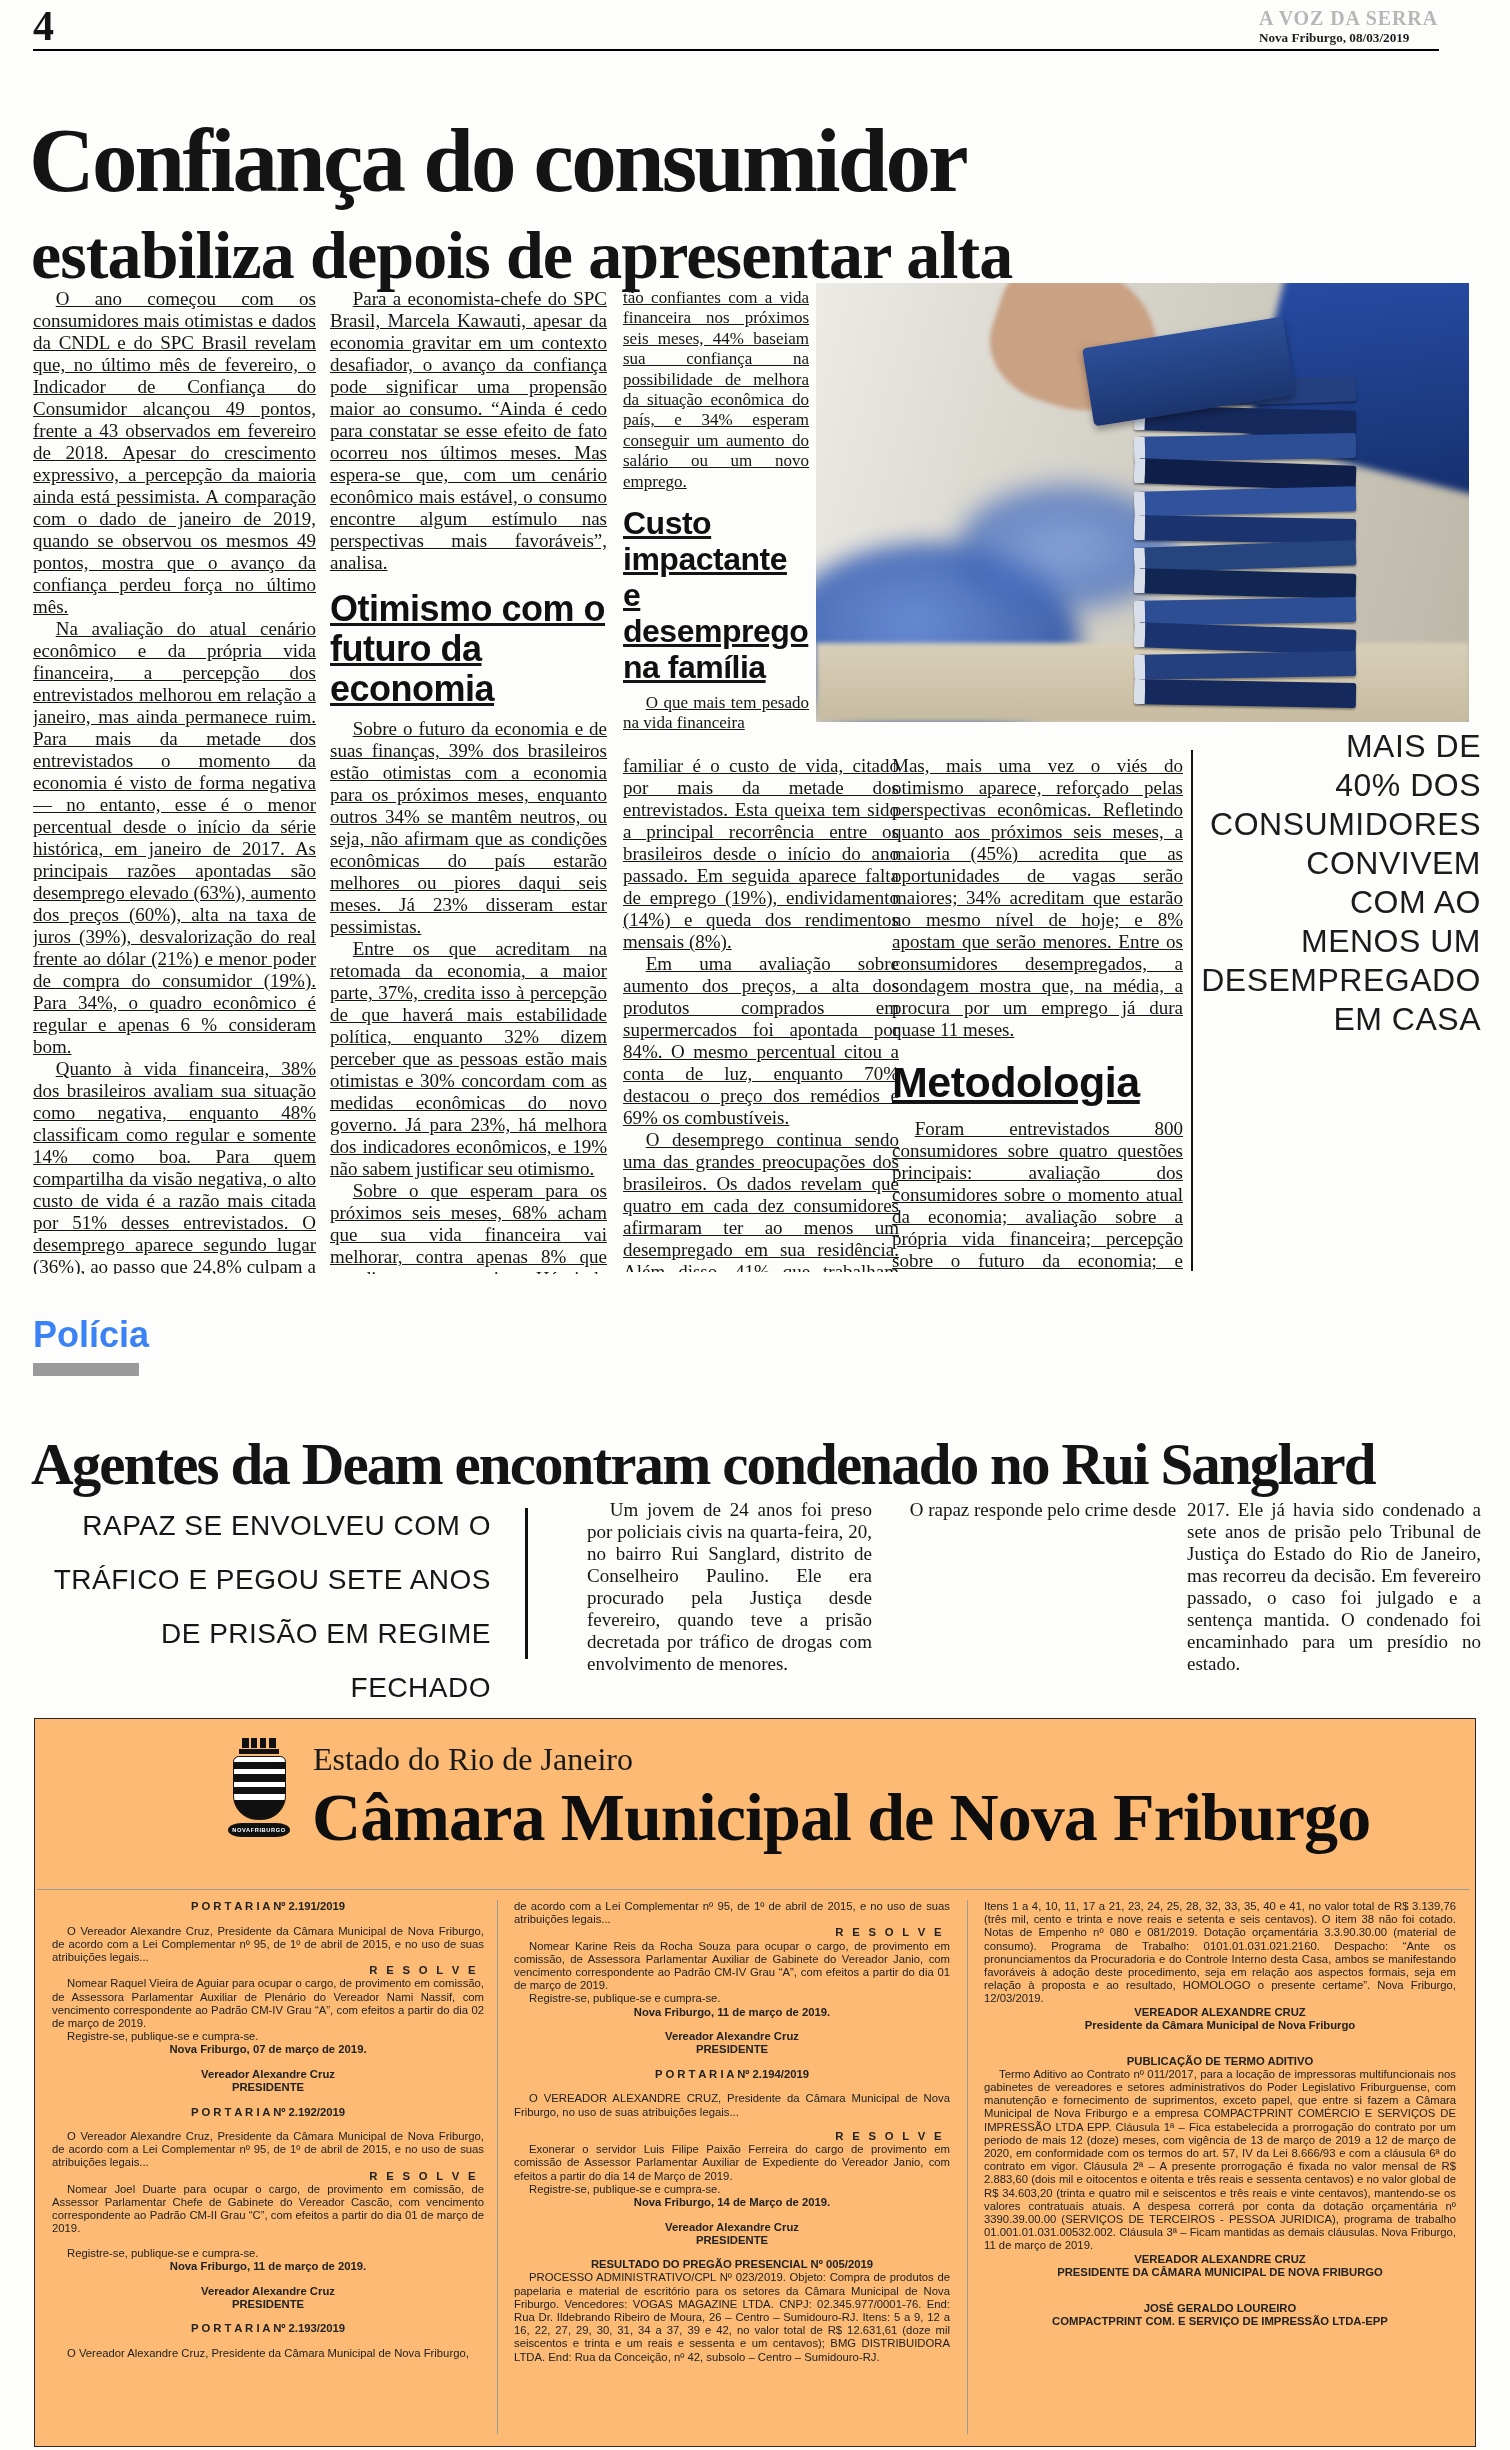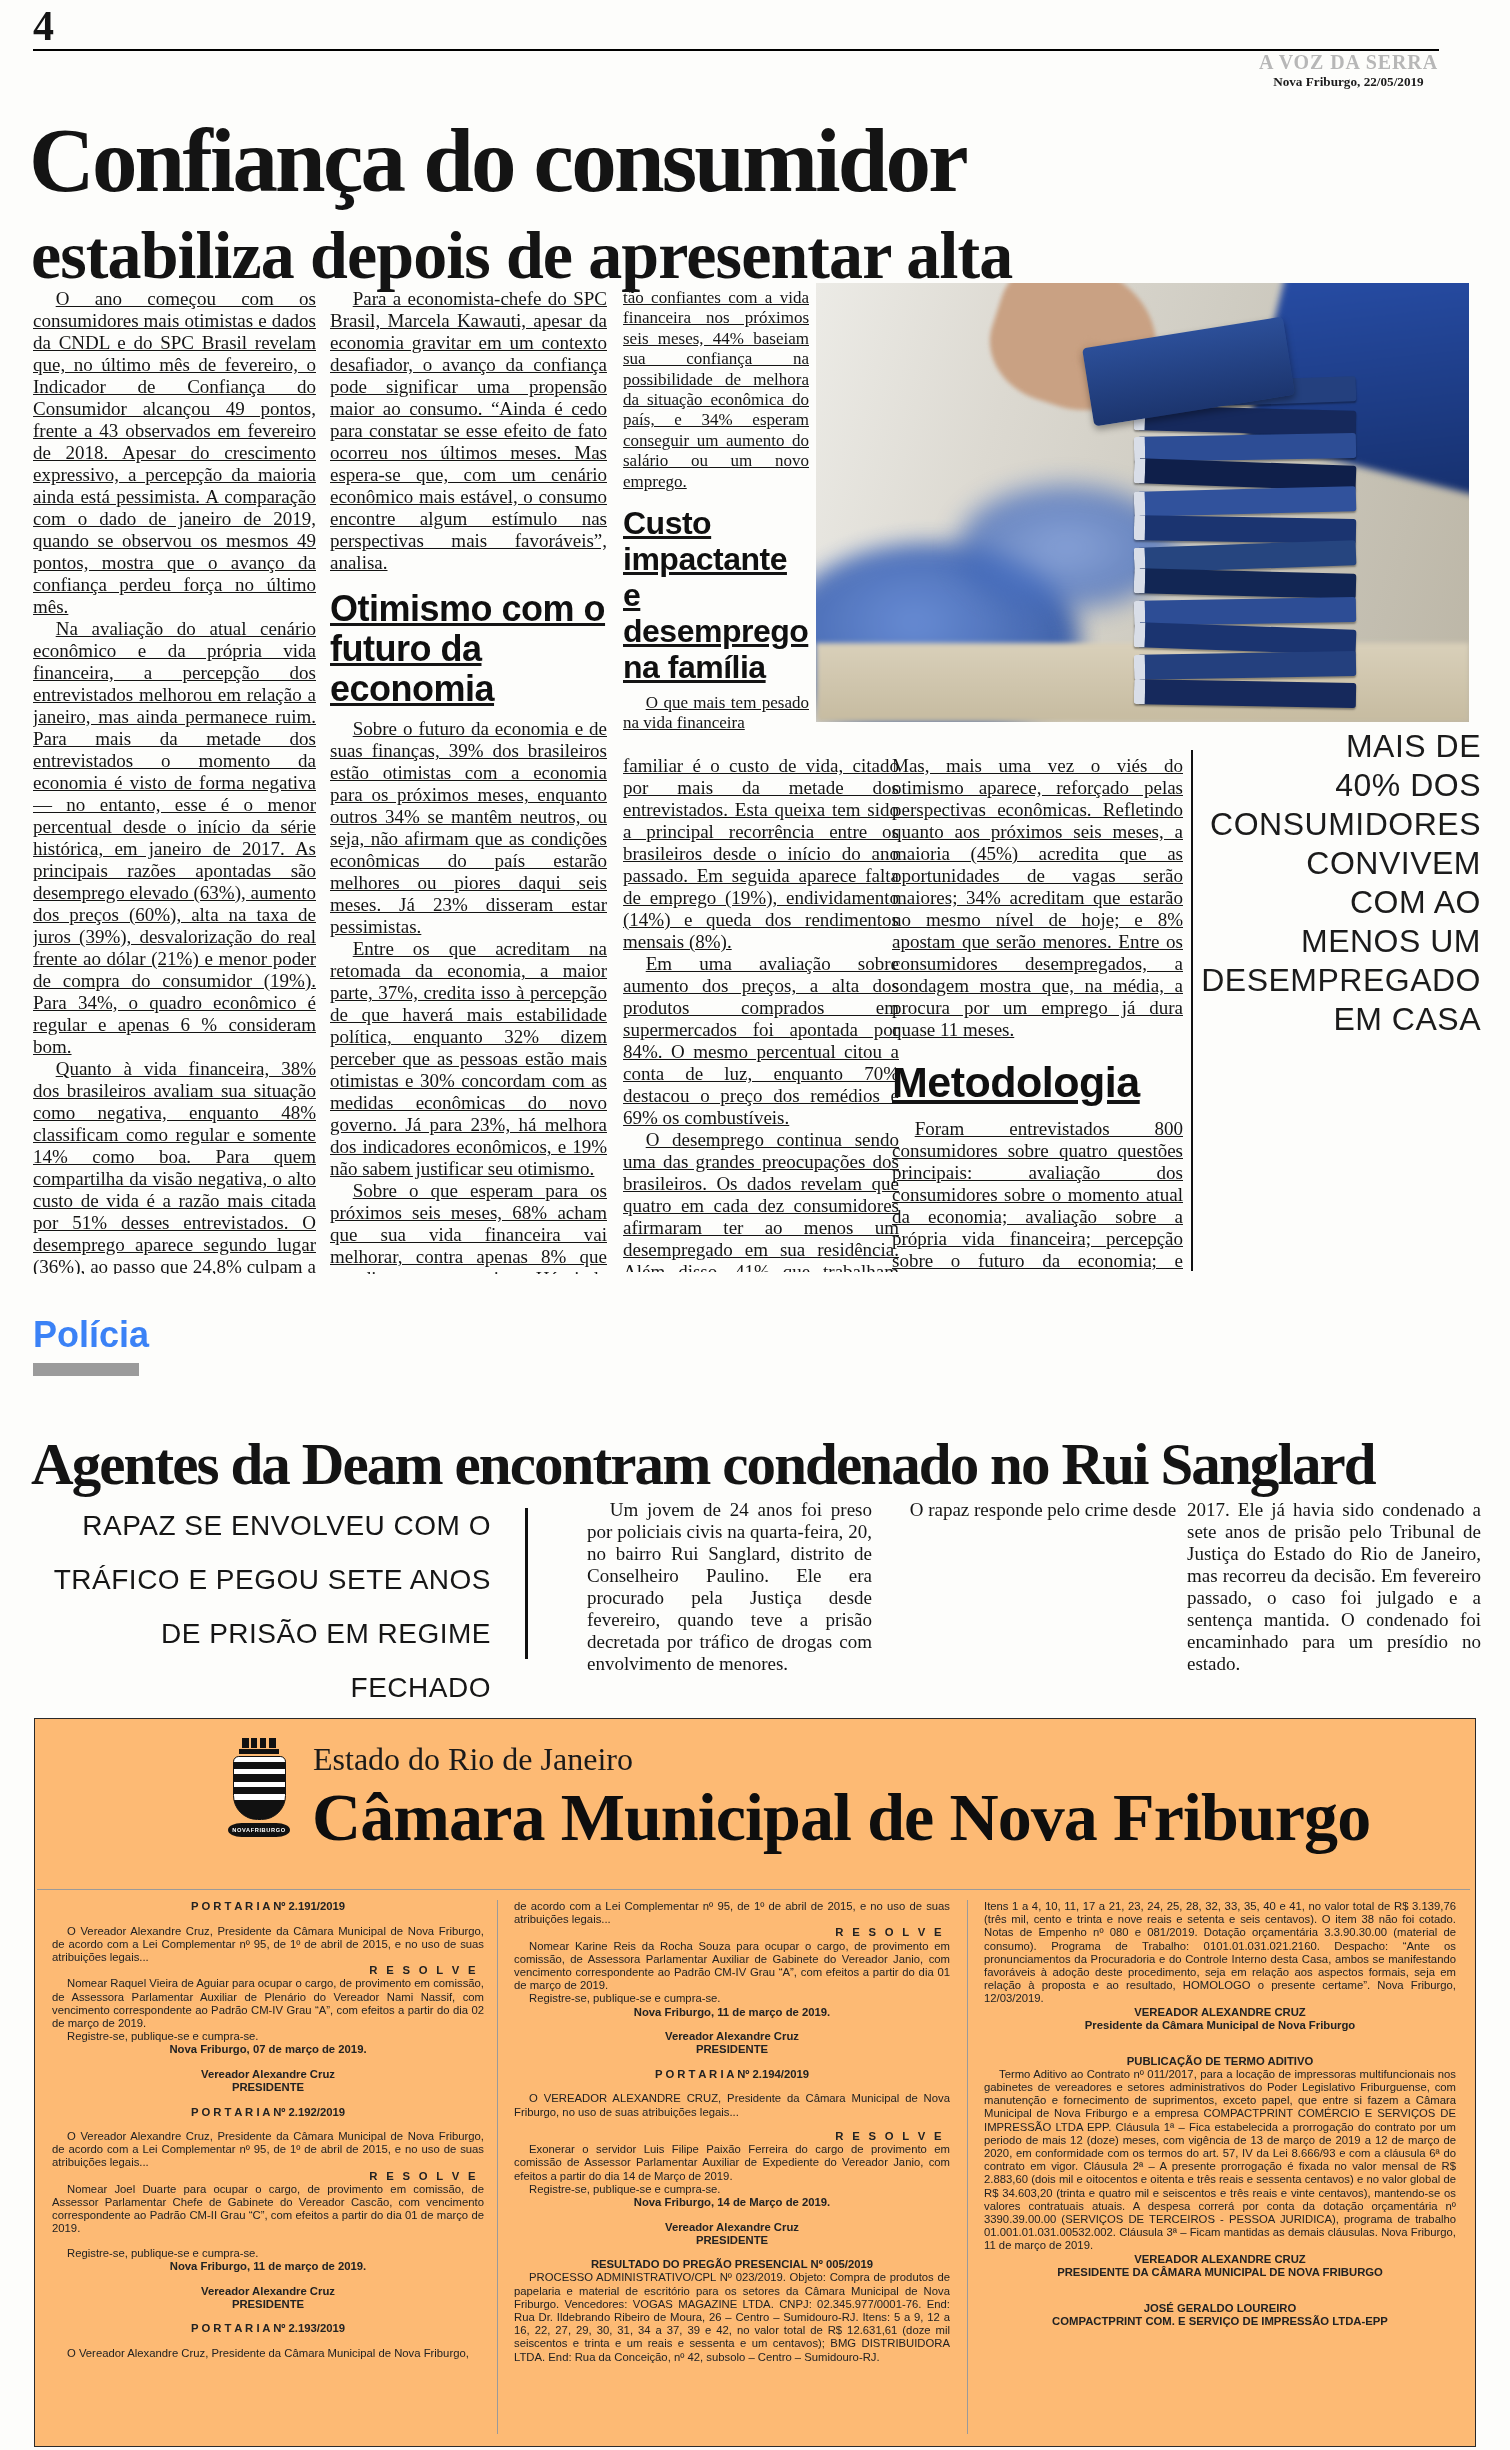--- a/index.html
+++ b/index.html
@@ -1,21 +1,21 @@
 <!DOCTYPE html>
 <html lang="pt" style="font-size:15px"><head>
 <meta charset="utf-8">
 <style>
   html,body{margin:0;padding:0;background:#ffffff;}
   #page{position:relative;width:1510px;height:2450px;background:#fdfdfb;overflow:hidden;
         font-family:"Liberation Serif",serif;color:#141414;}
 
   
   .page-num{position:absolute;left:33px;top:3.8px;font:700 42px/45px "Liberation Serif",serif;}
-  .masthead{position:absolute;right:72px;top:7.6px;text-align:center;margin-top:44px;}
+  .masthead{position:absolute;right:72px;top:7.6px;text-align:left;}
   .mast-name{font:700 20px/21px "Liberation Serif",serif;color:#b7b7b7;letter-spacing:0.9px;}
   .mast-date{font:700 13.2px/17px "Liberation Serif",serif;color:#1c1c1c;}
   .header-rule{position:absolute;left:33px;top:49px;width:1406px;height:1.9px;background:#000;}
 
   
   .hl1{position:absolute;left:29px;top:47px;font:700 91px/106px "Liberation Serif",serif;letter-spacing:-2.8px;}
   .hl2{position:absolute;left:31px;top:166px;font:700 68px/87px "Liberation Serif",serif;letter-spacing:-0.9px;}
 
   
   .acol{position:absolute;overflow:hidden;text-decoration:underline;}
@@ -98,21 +98,21 @@
   .oc.g{height:11.3px;}
 </style>
 </head>
 <body>
 
 <div id="page">
 
   <div class="page-num">4</div>
   <div class="masthead">
     <div class="mast-name">A VOZ DA SERRA</div>
-    <div class="mast-date">Nova Friburgo, 22/05/2019</div>
+    <div class="mast-date">Nova Friburgo, 08/03/2019</div>
   </div>
   <div class="header-rule"></div>
 
   <h1 class="hl1">Confiança do consumidor</h1>
   <h1 class="hl2">estabiliza depois de apresentar alta</h1>
 
   <div class="acol col1">
       <p class="art-p ind">O ano começou com os consumidores mais otimistas e dados da CNDL e do SPC Brasil revelam que, no último mês de fevereiro, o Indicador de Confiança do Consumidor alcançou 49 pontos, frente a 43 observados em fevereiro de 2018. Apesar do crescimento expressivo, a percepção da maioria ainda está pessimista. A comparação com o dado de janeiro de 2019, quando se observou os mesmos 49 pontos, mostra que o avanço da confiança perdeu força no último mês.</p>
       <p class="art-p ind">Na avaliação do atual cenário econômico e da própria vida financeira, a percepção dos entrevistados melhorou em relação a janeiro, mas ainda permanece ruim. Para mais da metade dos entrevistados o momento da economia é visto de forma negativa — no entanto, esse é o menor percentual desde o início da série histórica, em janeiro de 2017. As principais razões apontadas são desemprego elevado (63%), aumento dos preços (60%), alta na taxa de juros (39%), desvalorização do real frente ao dólar (21%) e menor poder de compra do consumidor (19%). Para 34%, o quadro econômico é regular e apenas 6 % consideram bom.</p>
       <p class="art-p ind">Quanto à vida financeira, 38% dos brasileiros avaliam sua situação como negativa, enquanto 48% classificam como regular e somente 14% como boa. Para quem compartilha da visão negativa, o alto custo de vida é a razão mais citada por 51% desses entrevistados. O desemprego aparece segundo lugar (36%), ao passo que 24,8% culpam a queda da renda familiar.</p>

